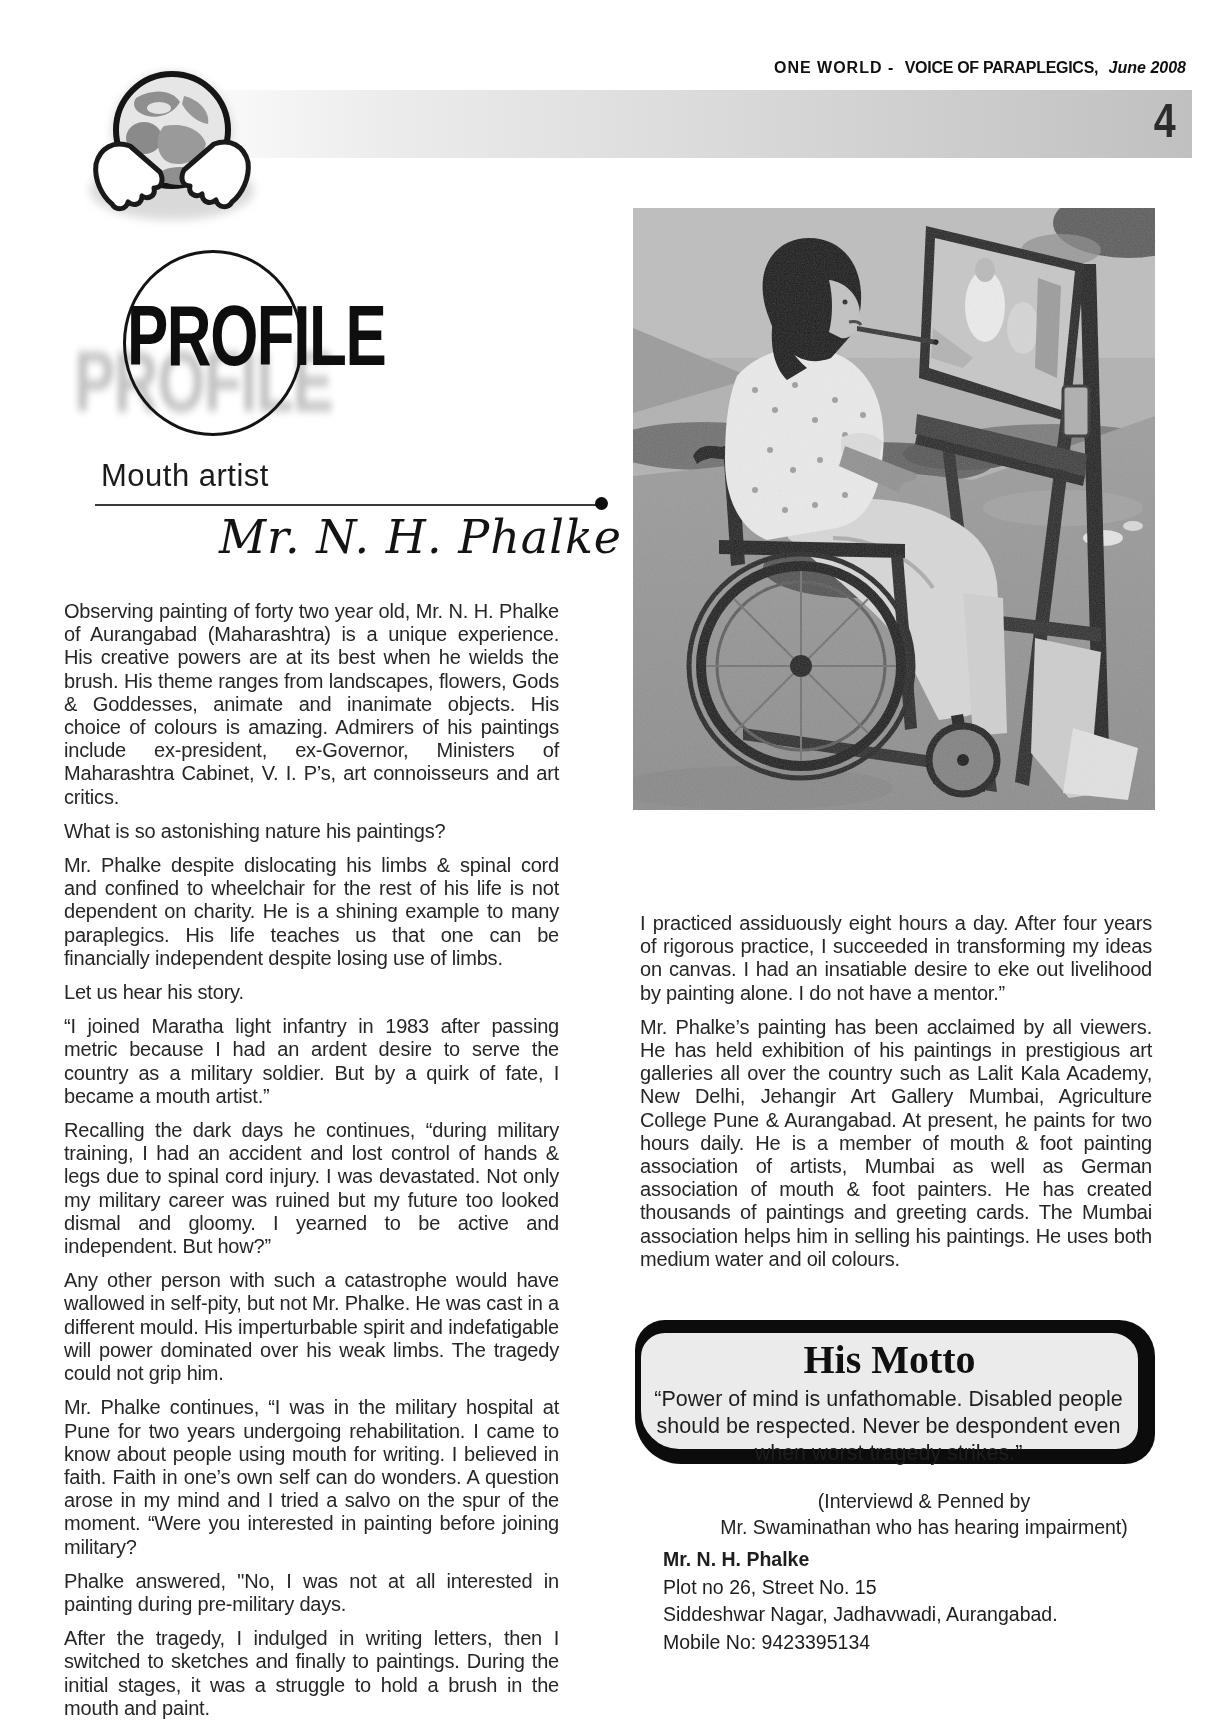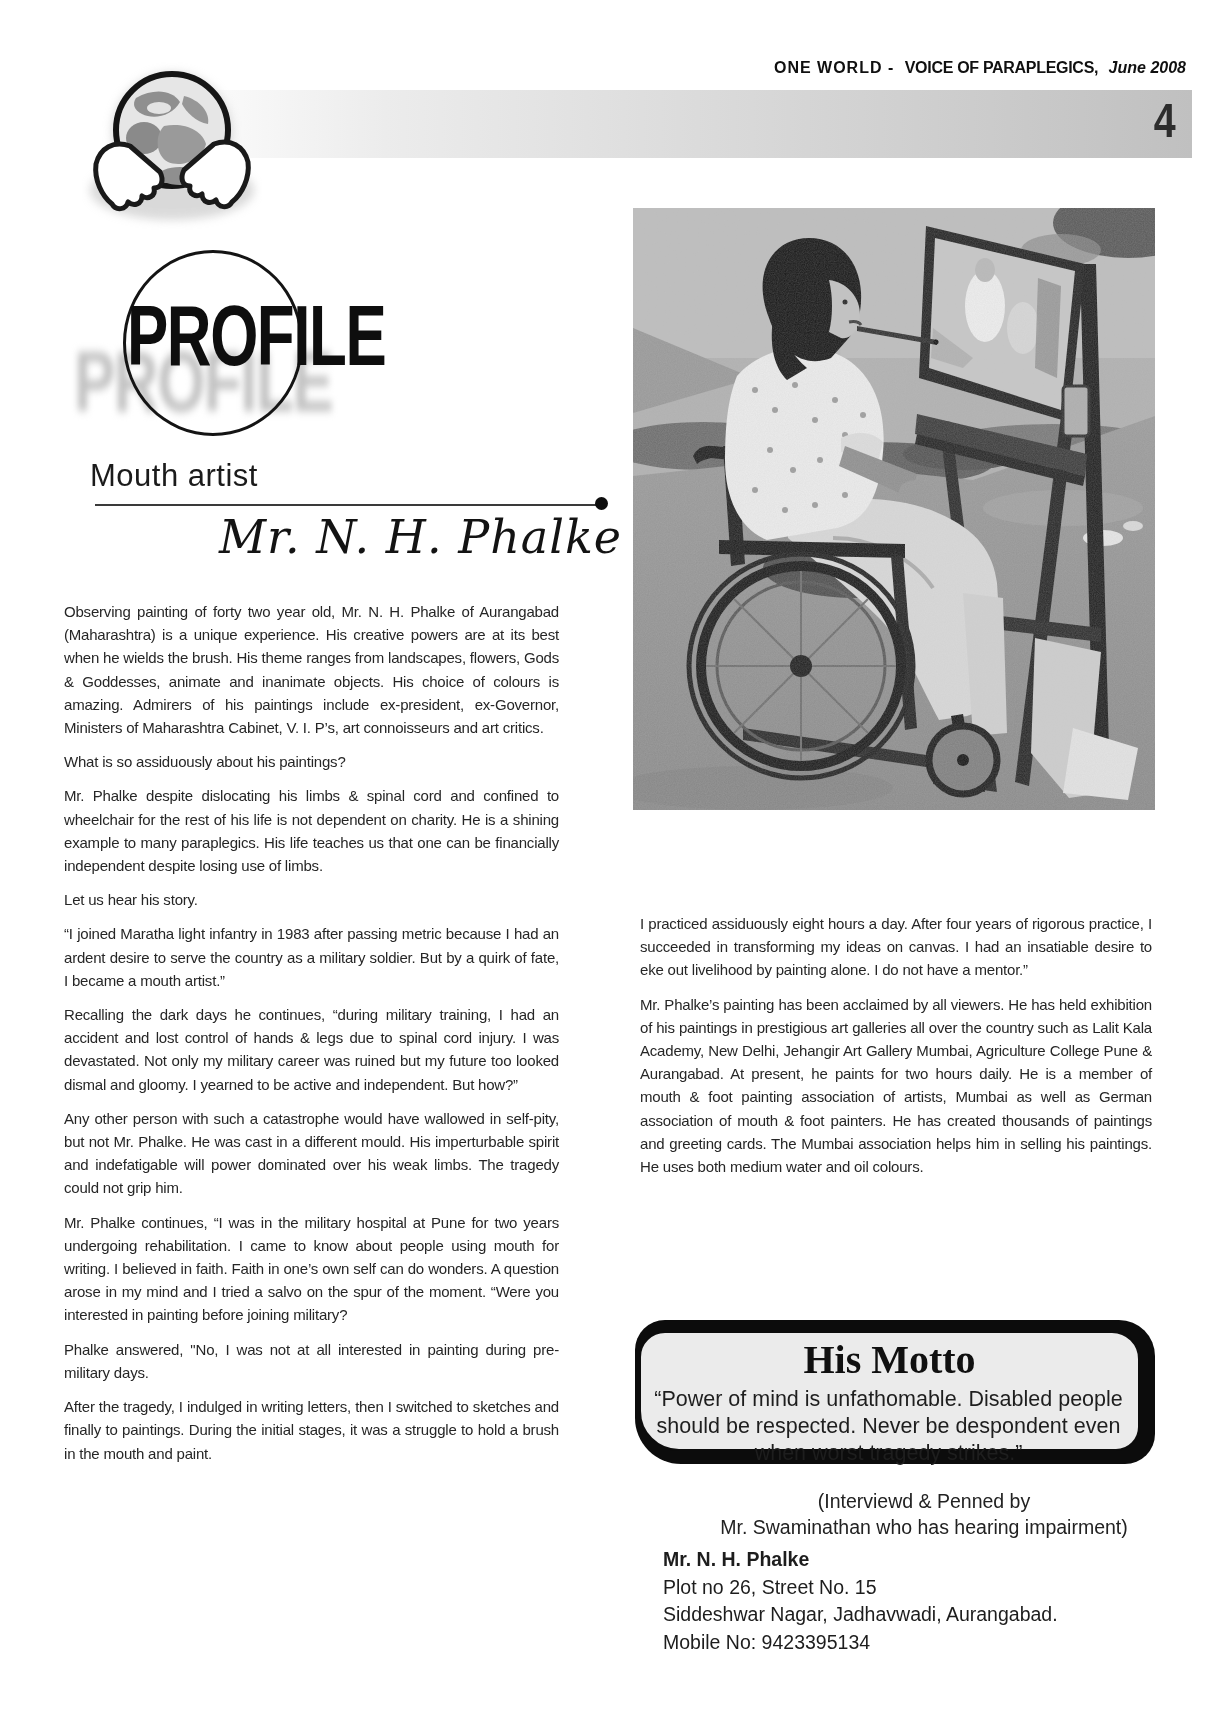--- a/index.html
+++ b/index.html
@@ -17,30 +17,30 @@
   .pagenum{right:16px;top:5px;font-size:48px;font-weight:bold;color:#2d2d2d;
            transform:scaleX(.82);transform-origin:right top;line-height:1.1;}
   
   .profile-shadow{left:74px;top:338px;font-size:86px;font-weight:bold;color:#c2c2c2;
                   letter-spacing:-2px;transform:scaleX(.72);transform-origin:left top;
                   filter:blur(4.5px);line-height:1;}
   .profile-circle{left:123px;top:250px;width:174px;height:180px;border:3.5px solid #141414;border-radius:50%;}
   .profile-text{left:127px;top:292px;font-size:86px;font-weight:bold;color:#0e0e0e;
                 letter-spacing:-2px;transform:scaleX(.72);transform-origin:left top;line-height:1;}
   
-  .mouth-artist{left:90px;top:458px;font-size:31px;color:#1b1b1b;letter-spacing:.5px;}
+  .mouth-artist{left:101px;top:458px;font-size:31px;color:#1b1b1b;letter-spacing:.5px;}
   .heading-rule{left:95px;top:504px;width:505px;height:2px;background:#3a3a3a;}
   .heading-dot{left:595px;top:497px;width:13px;height:13px;border-radius:50%;background:#0d0d0d;}
   .artist-script{left:130px;top:508px;width:492px;text-align:right;
                  font-family:"DejaVu Serif",serif;font-style:italic;font-size:46px;
                  color:#131313;letter-spacing:1px;line-height:1.3;}
   
   .colL{left:64px;top:600px;width:495px;}
   .colR{left:640px;top:912px;width:512px;}
-  .colL p,.colR p{margin:0 0 11px 0;font-size:15px;line-height:23.2px;
+  .colL p,.colR p{margin:0 0 11px 0;font-size:20px;line-height:23.2px;
                   text-align:justify;letter-spacing:-0.2px;color:#262626;}
   
   .photo{left:633px;top:208px;width:522px;height:602px;display:block;}
   
   .motto-outer{left:635px;top:1320px;width:520px;height:144px;background:#0c0c0c;
                border-radius:30px 36px 30px 46px;}
   .motto-inner{position:absolute;left:4px;top:11px;right:15px;bottom:13px;background:#ebebeb;
                border:2px solid #0c0c0c;border-radius:26px 28px 24px 40px;text-align:center;}
   .motto-heading{margin-top:3px;font-family:"Liberation Serif",serif;font-weight:bold;
                  font-size:40px;color:#101010;line-height:1.2;}
@@ -207,21 +207,21 @@
     </g>
     <g>
       <polygon points="224,118 304,132 304,137 224,123" fill="#2f2f2f"></polygon>
       <circle cx="303" cy="134" r="2.5" fill="#111"></circle>
     </g>
     <rect width="522" height="602" filter="url(#pnoise)"></rect>
   </svg>
 
   <div class="abs colL">
     <p>Observing painting of forty two year old, Mr. N. H. Phalke of Aurangabad (Maharashtra) is a unique experience. His creative powers are at its best when he wields the brush. His theme ranges from landscapes, flowers, Gods &amp; Goddesses, animate and inanimate objects. His choice of colours is amazing. Admirers of his paintings include ex-president, ex-Governor, Ministers of Maharashtra Cabinet, V. I. P’s, art connoisseurs and art critics.</p>
-    <p>What is so assiduously about his paintings?</p>
+    <p>What is so astonishing nature his paintings?</p>
     <p>Mr. Phalke despite dislocating his limbs &amp; spinal cord and confined to wheelchair for the rest of his life is not dependent on charity. He is a shining example to many paraplegics. His life teaches us that one can be financially independent despite losing use of limbs.</p>
     <p>Let us hear his story.</p>
     <p>“I joined Maratha light infantry in 1983 after passing metric because I had an ardent desire to serve the country as a military soldier. But by a quirk of fate, I became a mouth artist.”</p>
     <p>Recalling the dark days he continues, “during military training, I had an accident and lost control of hands &amp; legs due to spinal cord injury. I was devastated. Not only my military career was ruined but my future too looked dismal and gloomy. I yearned to be active and independent. But how?”</p>
     <p>Any other person with such a catastrophe would have wallowed in self-pity, but not Mr. Phalke. He was cast in a different mould. His imperturbable spirit and indefatigable will power dominated over his weak limbs. The tragedy could not grip him.</p>
     <p>Mr. Phalke continues, “I was in the military hospital at Pune for two years undergoing rehabilitation. I came to know about people using mouth for writing. I believed in faith. Faith in one’s own self can do wonders. A question arose in my mind and I tried a salvo on the spur of the moment. “Were you interested in painting before joining military?</p>
     <p>Phalke answered, "No, I was not at all interested in painting during pre-military days.</p>
     <p>After the tragedy, I indulged in writing letters, then I switched to sketches and finally to paintings. During the initial stages, it was a struggle to hold a brush in the mouth and paint.</p>
   </div>
 

